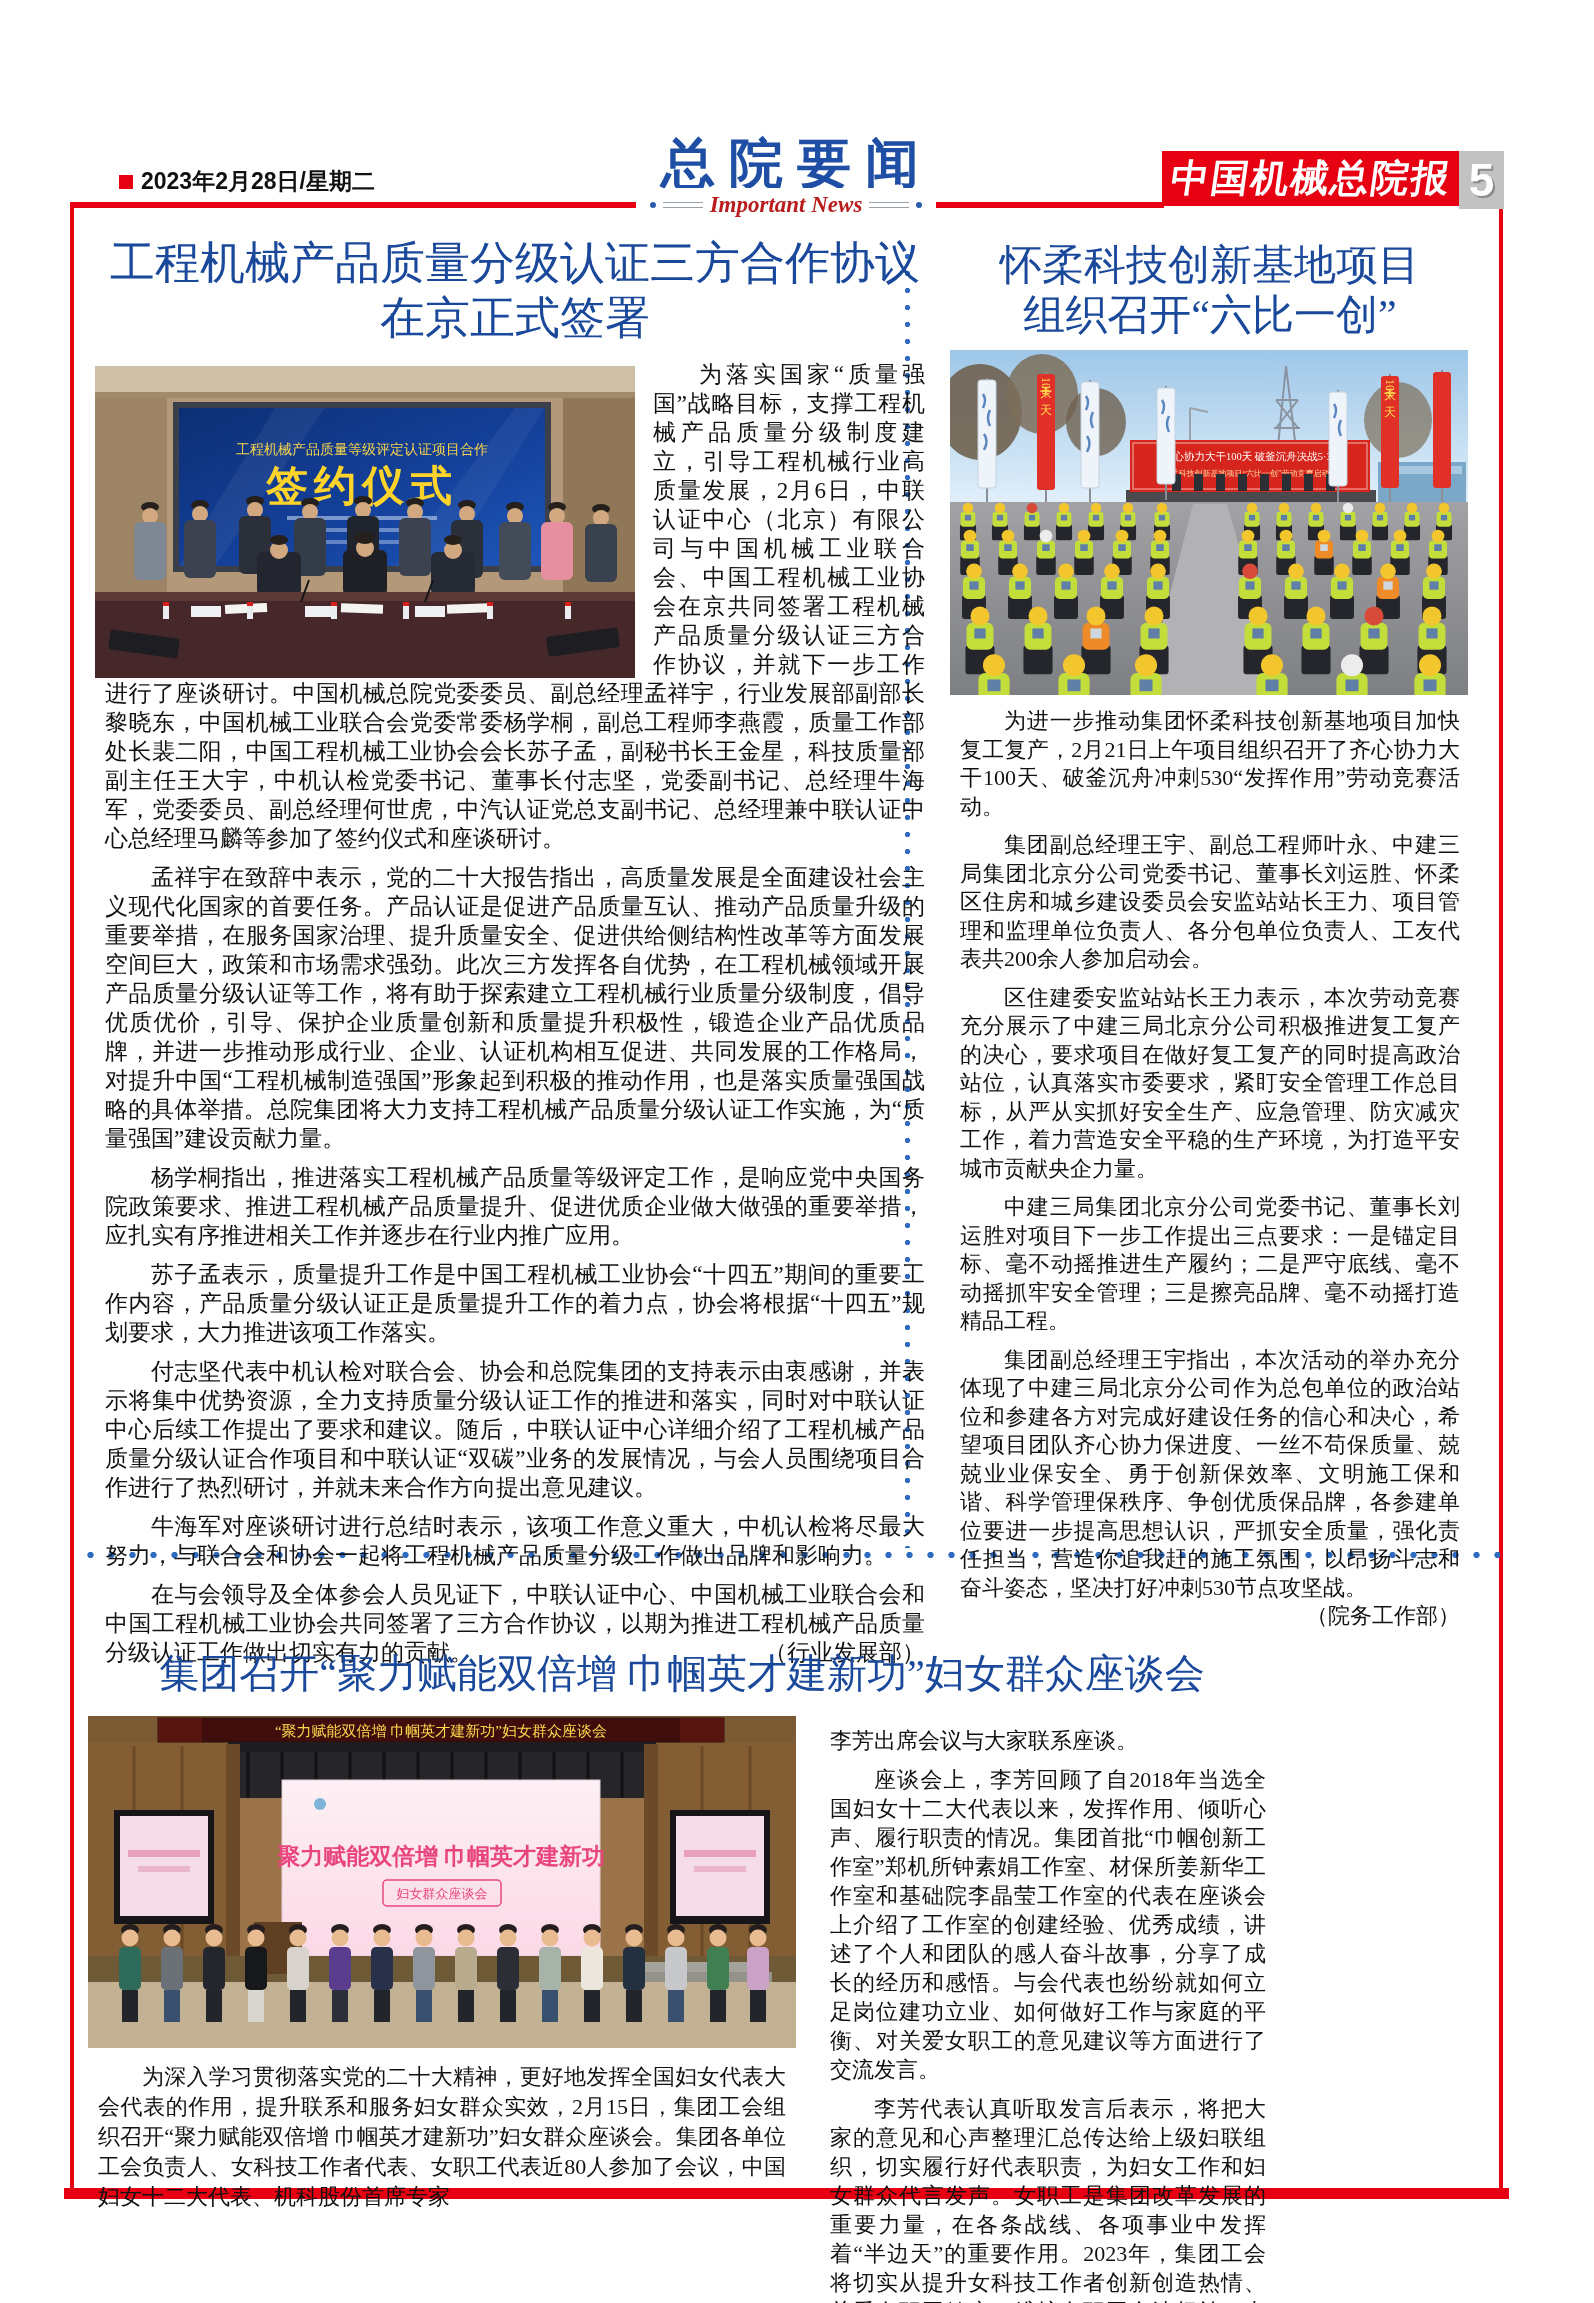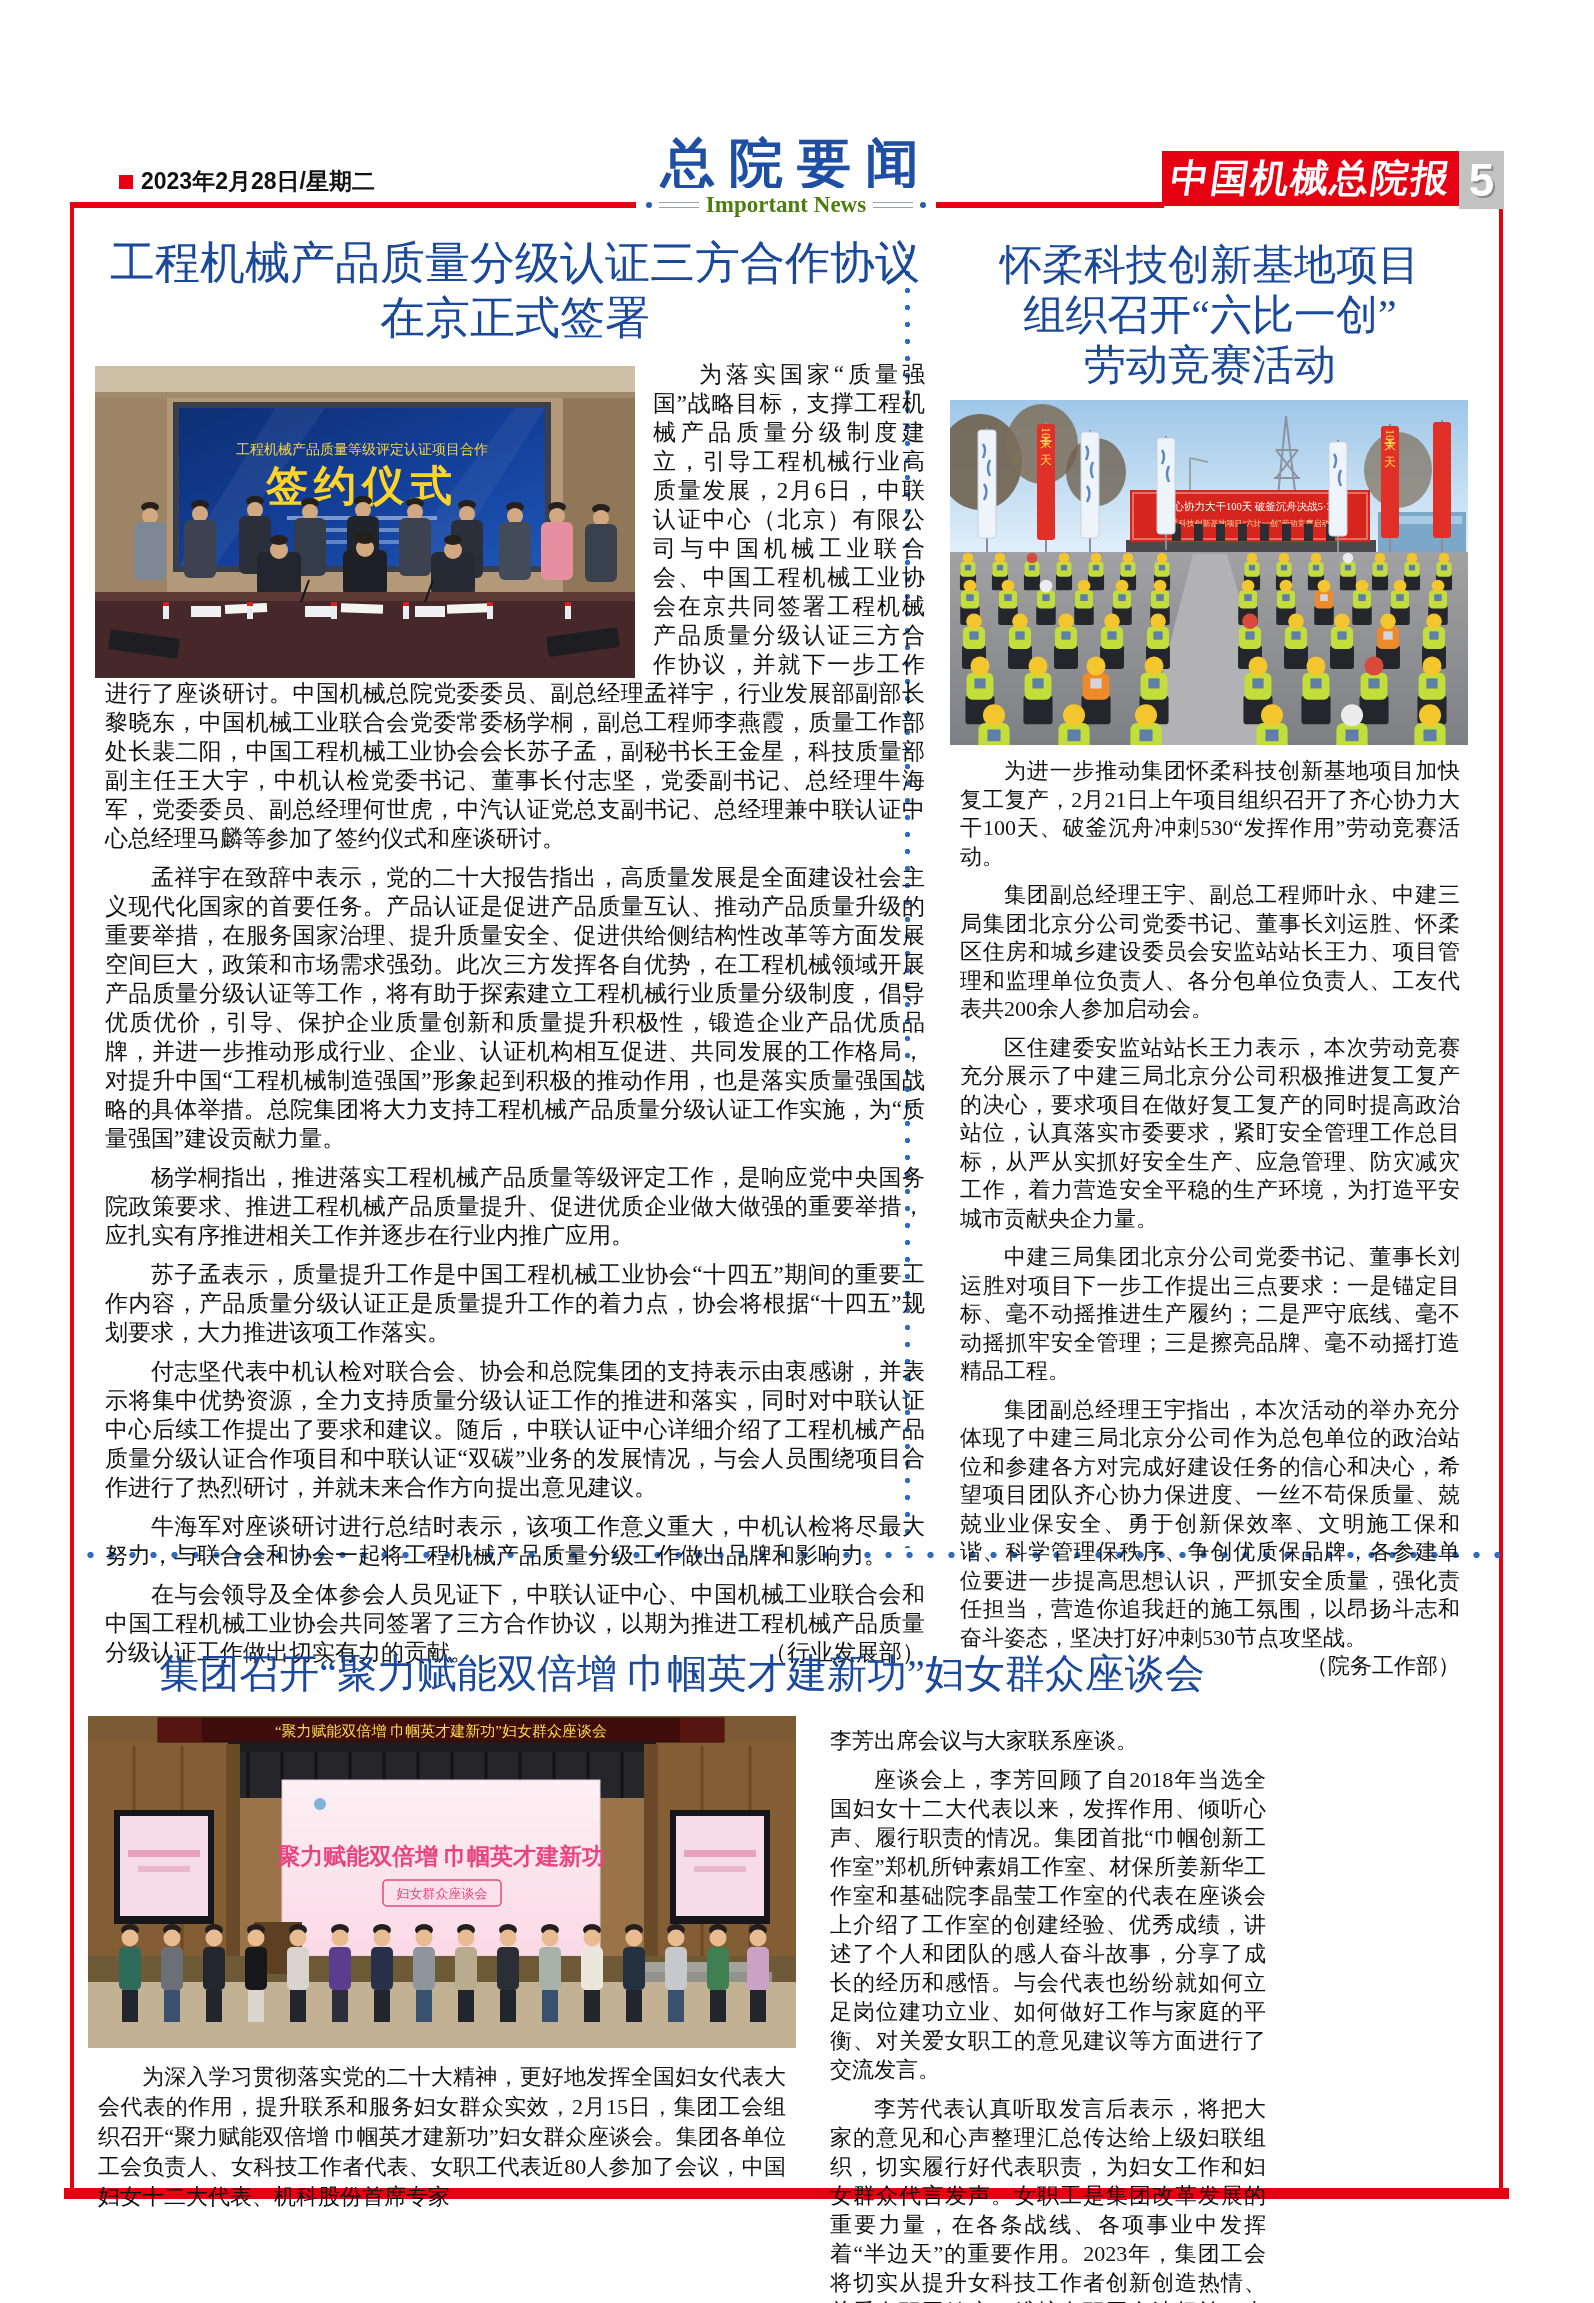--- a/index.html
+++ b/index.html
@@ -9,21 +9,21 @@
   .date-line{position:absolute;left:96px;top:166px;font-family:"Liberation Sans",sans-serif;
              font-weight:700;font-size:23px;color:#111;display:flex;align-items:center;gap:8px;padding-left:23px;}
   .red-sq{width:14px;height:14px;background:#e60012;display:inline-block;}
   .section-title{position:absolute;left:50%;top:128px;transform:translateX(-50%);
                  font-family:"Liberation Sans",sans-serif;font-weight:900;font-size:54px;
                  color:#1e4fa5;letter-spacing:14px;white-space:nowrap;}
   .imp-row{position:absolute;left:636px;top:188px;width:300px;height:34px;display:flex;
            align-items:center;justify-content:center;gap:7px;background:#fff;z-index:3;}
   .imp-dot{width:6px;height:6px;border-radius:50%;background:#2a5cae;}
   .imp-dash{width:40px;height:4px;border-top:1.5px solid #9aa0a8;border-bottom:1.5px solid #9aa0a8;}
-  .imp-text{font-family:"Liberation Serif",serif;font-weight:700;font-size:23px;color:#4d7c0f;white-space:nowrap;}
+  .imp-text{font-family:"Liberation Serif",serif;font-weight:700;font-size:23px;color:#b91c1c;white-space:nowrap;font-style:italic;}
   .masthead{position:absolute;left:1162px;top:151px;width:297px;height:55px;background:#e60012;
             display:flex;align-items:center;justify-content:center;z-index:4;}
   .masthead span{color:#fff;font-weight:700;font-size:38px;font-family:"Liberation Serif",serif;
                  transform:skewX(-8deg);letter-spacing:2px;white-space:nowrap;}
   .pagenum{position:absolute;left:1459px;top:151px;width:45px;height:58px;background:#c2c2c2;
            display:flex;align-items:center;justify-content:center;z-index:4;}
   .pagenum span{color:#fff;font-family:"Liberation Sans",sans-serif;font-weight:900;font-size:46px;
                 text-shadow:2px 2px 0 #8a8a8a;}
   
   .bar{position:absolute;background:#e60012;}
@@ -226,21 +226,20 @@
         <span>在与会领导及全体参会人员见证下，中联认证中心、中国机械工业联合会和中国工程机械工业协会共同签署了三方合作协议，以期为推进工程机械产品质量分级认证工作做出切实有力的贡献。</span>
         <span class="byline">（行业发展部）</span>
       </p>
     </div>
   </div>
 
   <div id="article2">
     <div class="headline">
       <div>怀柔科技创新基地项目</div>
       <div>组织召开“六比一创”</div>
-      <div>劳动竞赛活动</div>
     </div>
     <span class="photo-wrap" style="margin:10px 0 12px;">
       <svg width="518" height="345" viewBox="0 0 518 345">
         <defs>
           <linearGradient id="sky" x1="0" y1="0" x2="0" y2="1">
             <stop offset="0" stop-color="#9ec7e8"></stop>
               <stop offset="1" stop-color="#e4f1fb"></stop>
           </linearGradient>
           <linearGradient id="gnd" x1="0" y1="0" x2="0" y2="1">
             <stop offset="0" stop-color="#a2a2a4"></stop>

